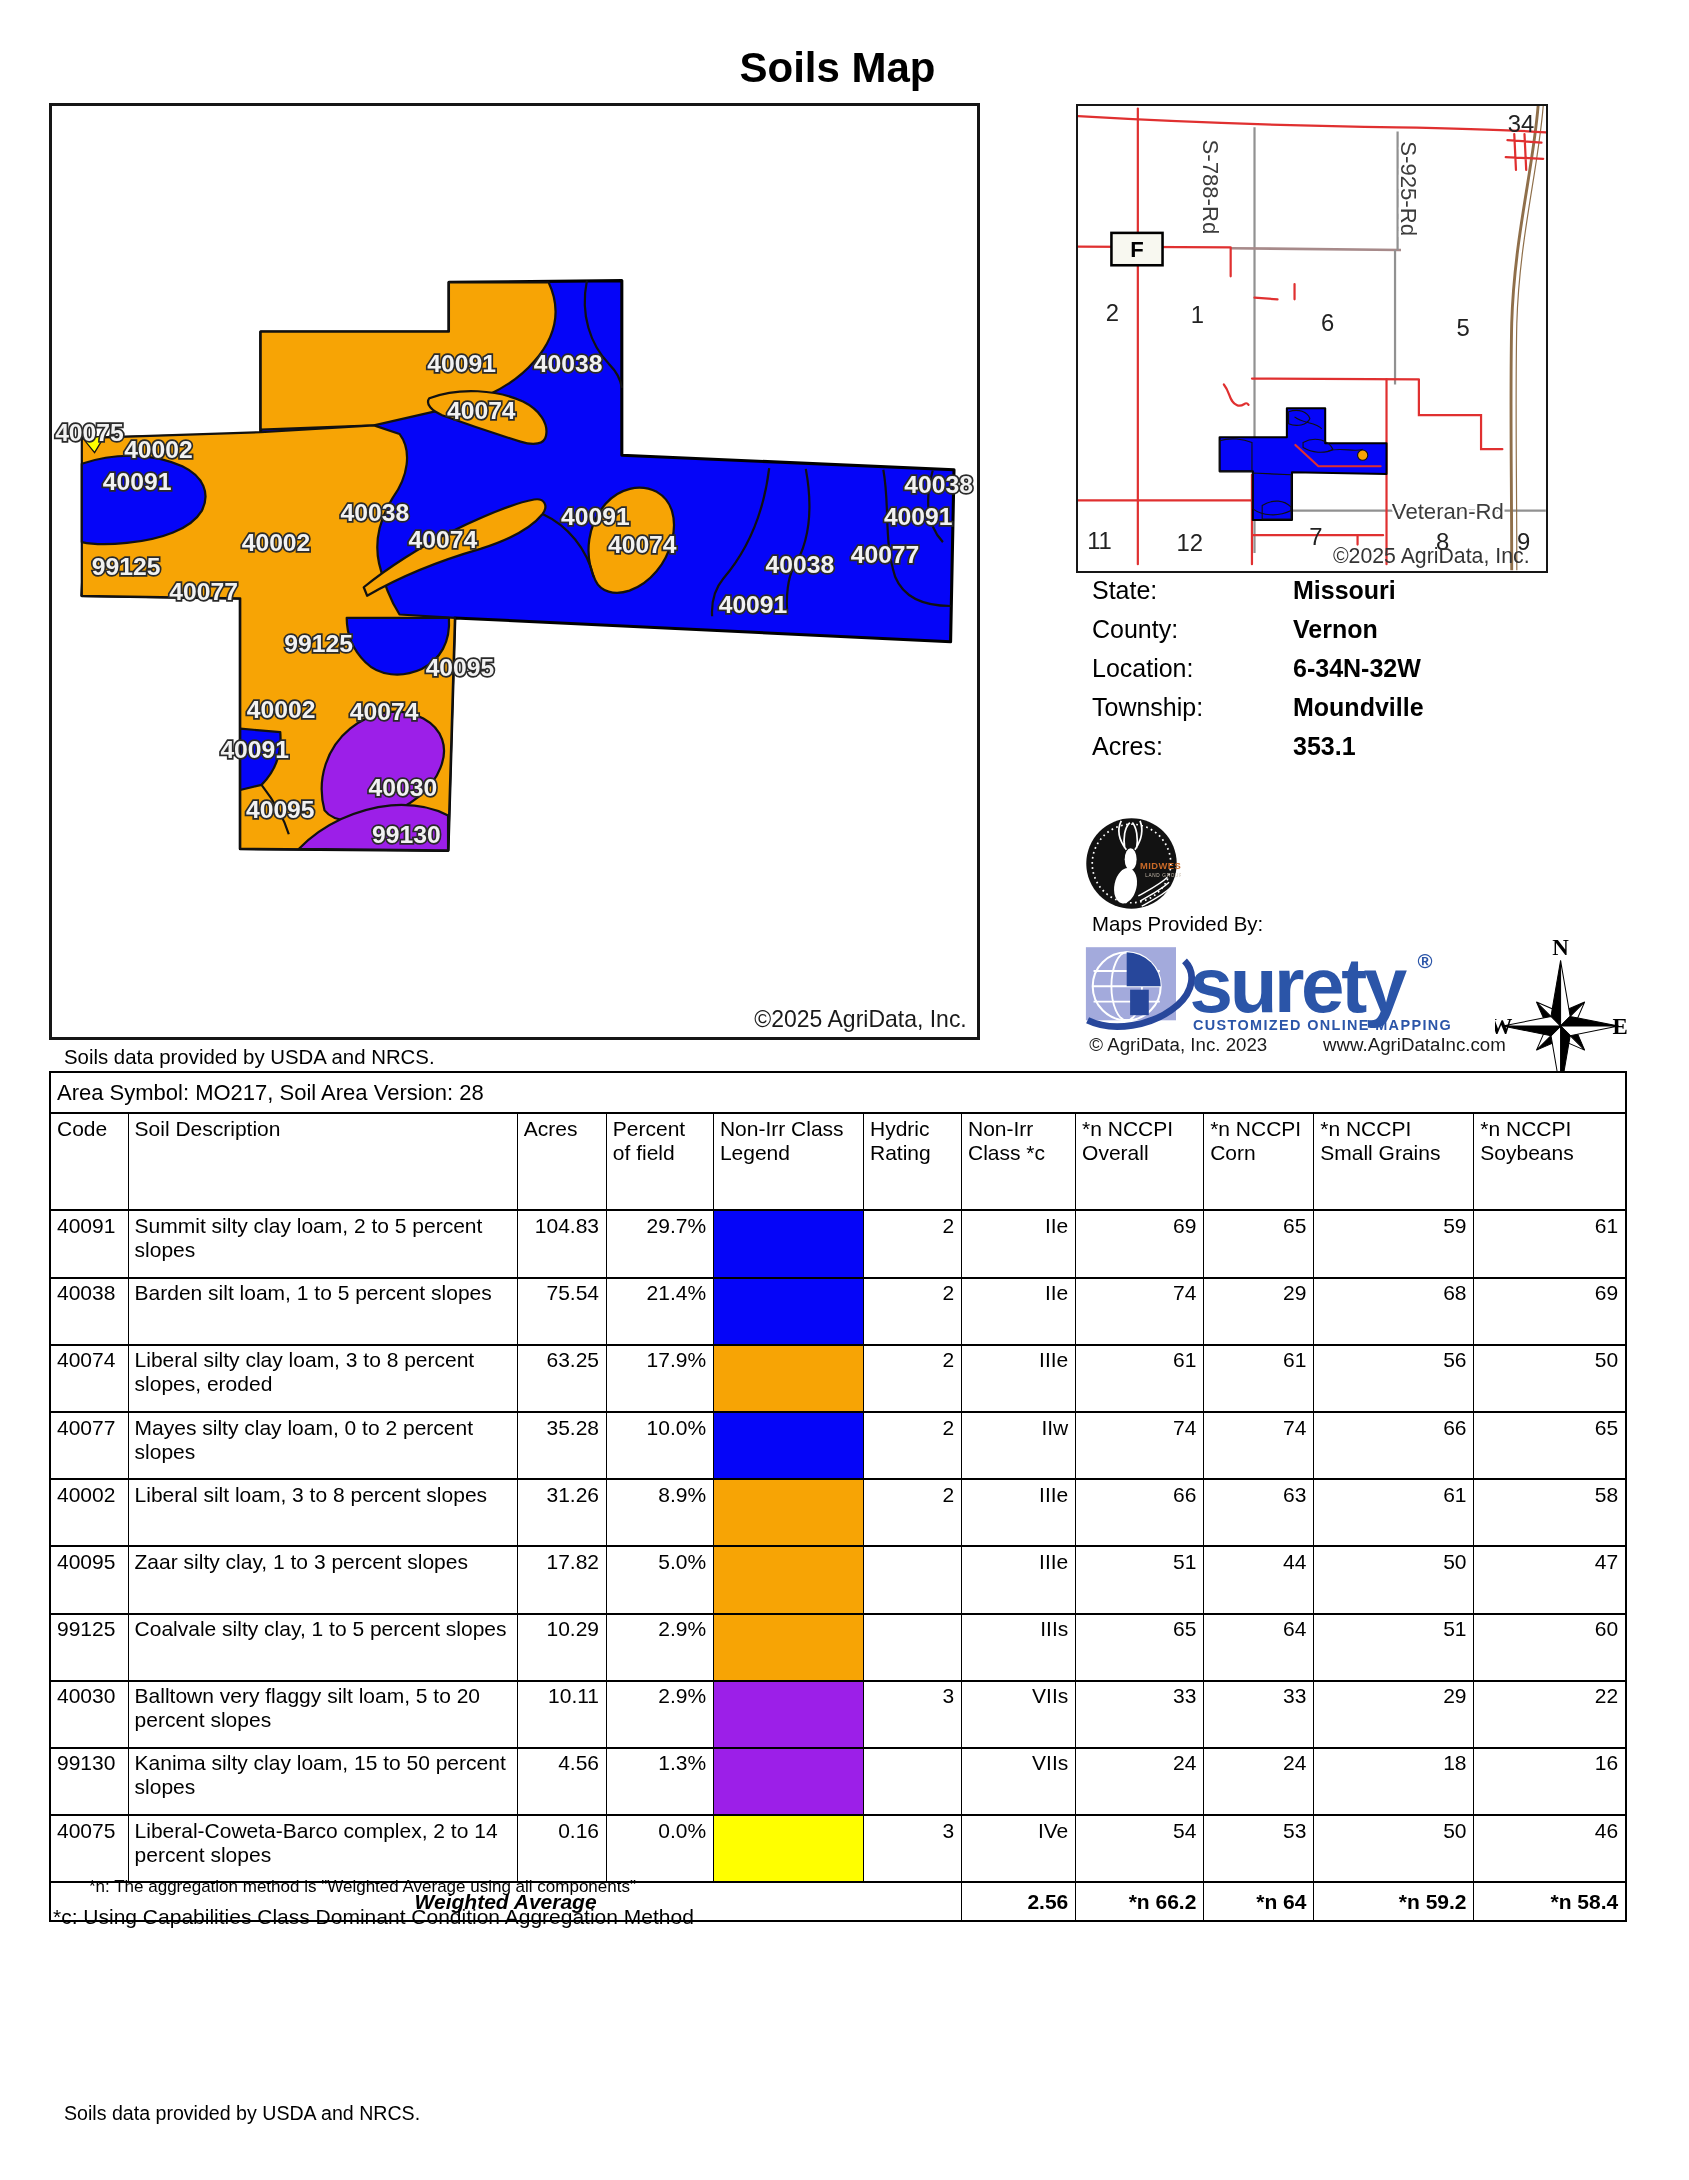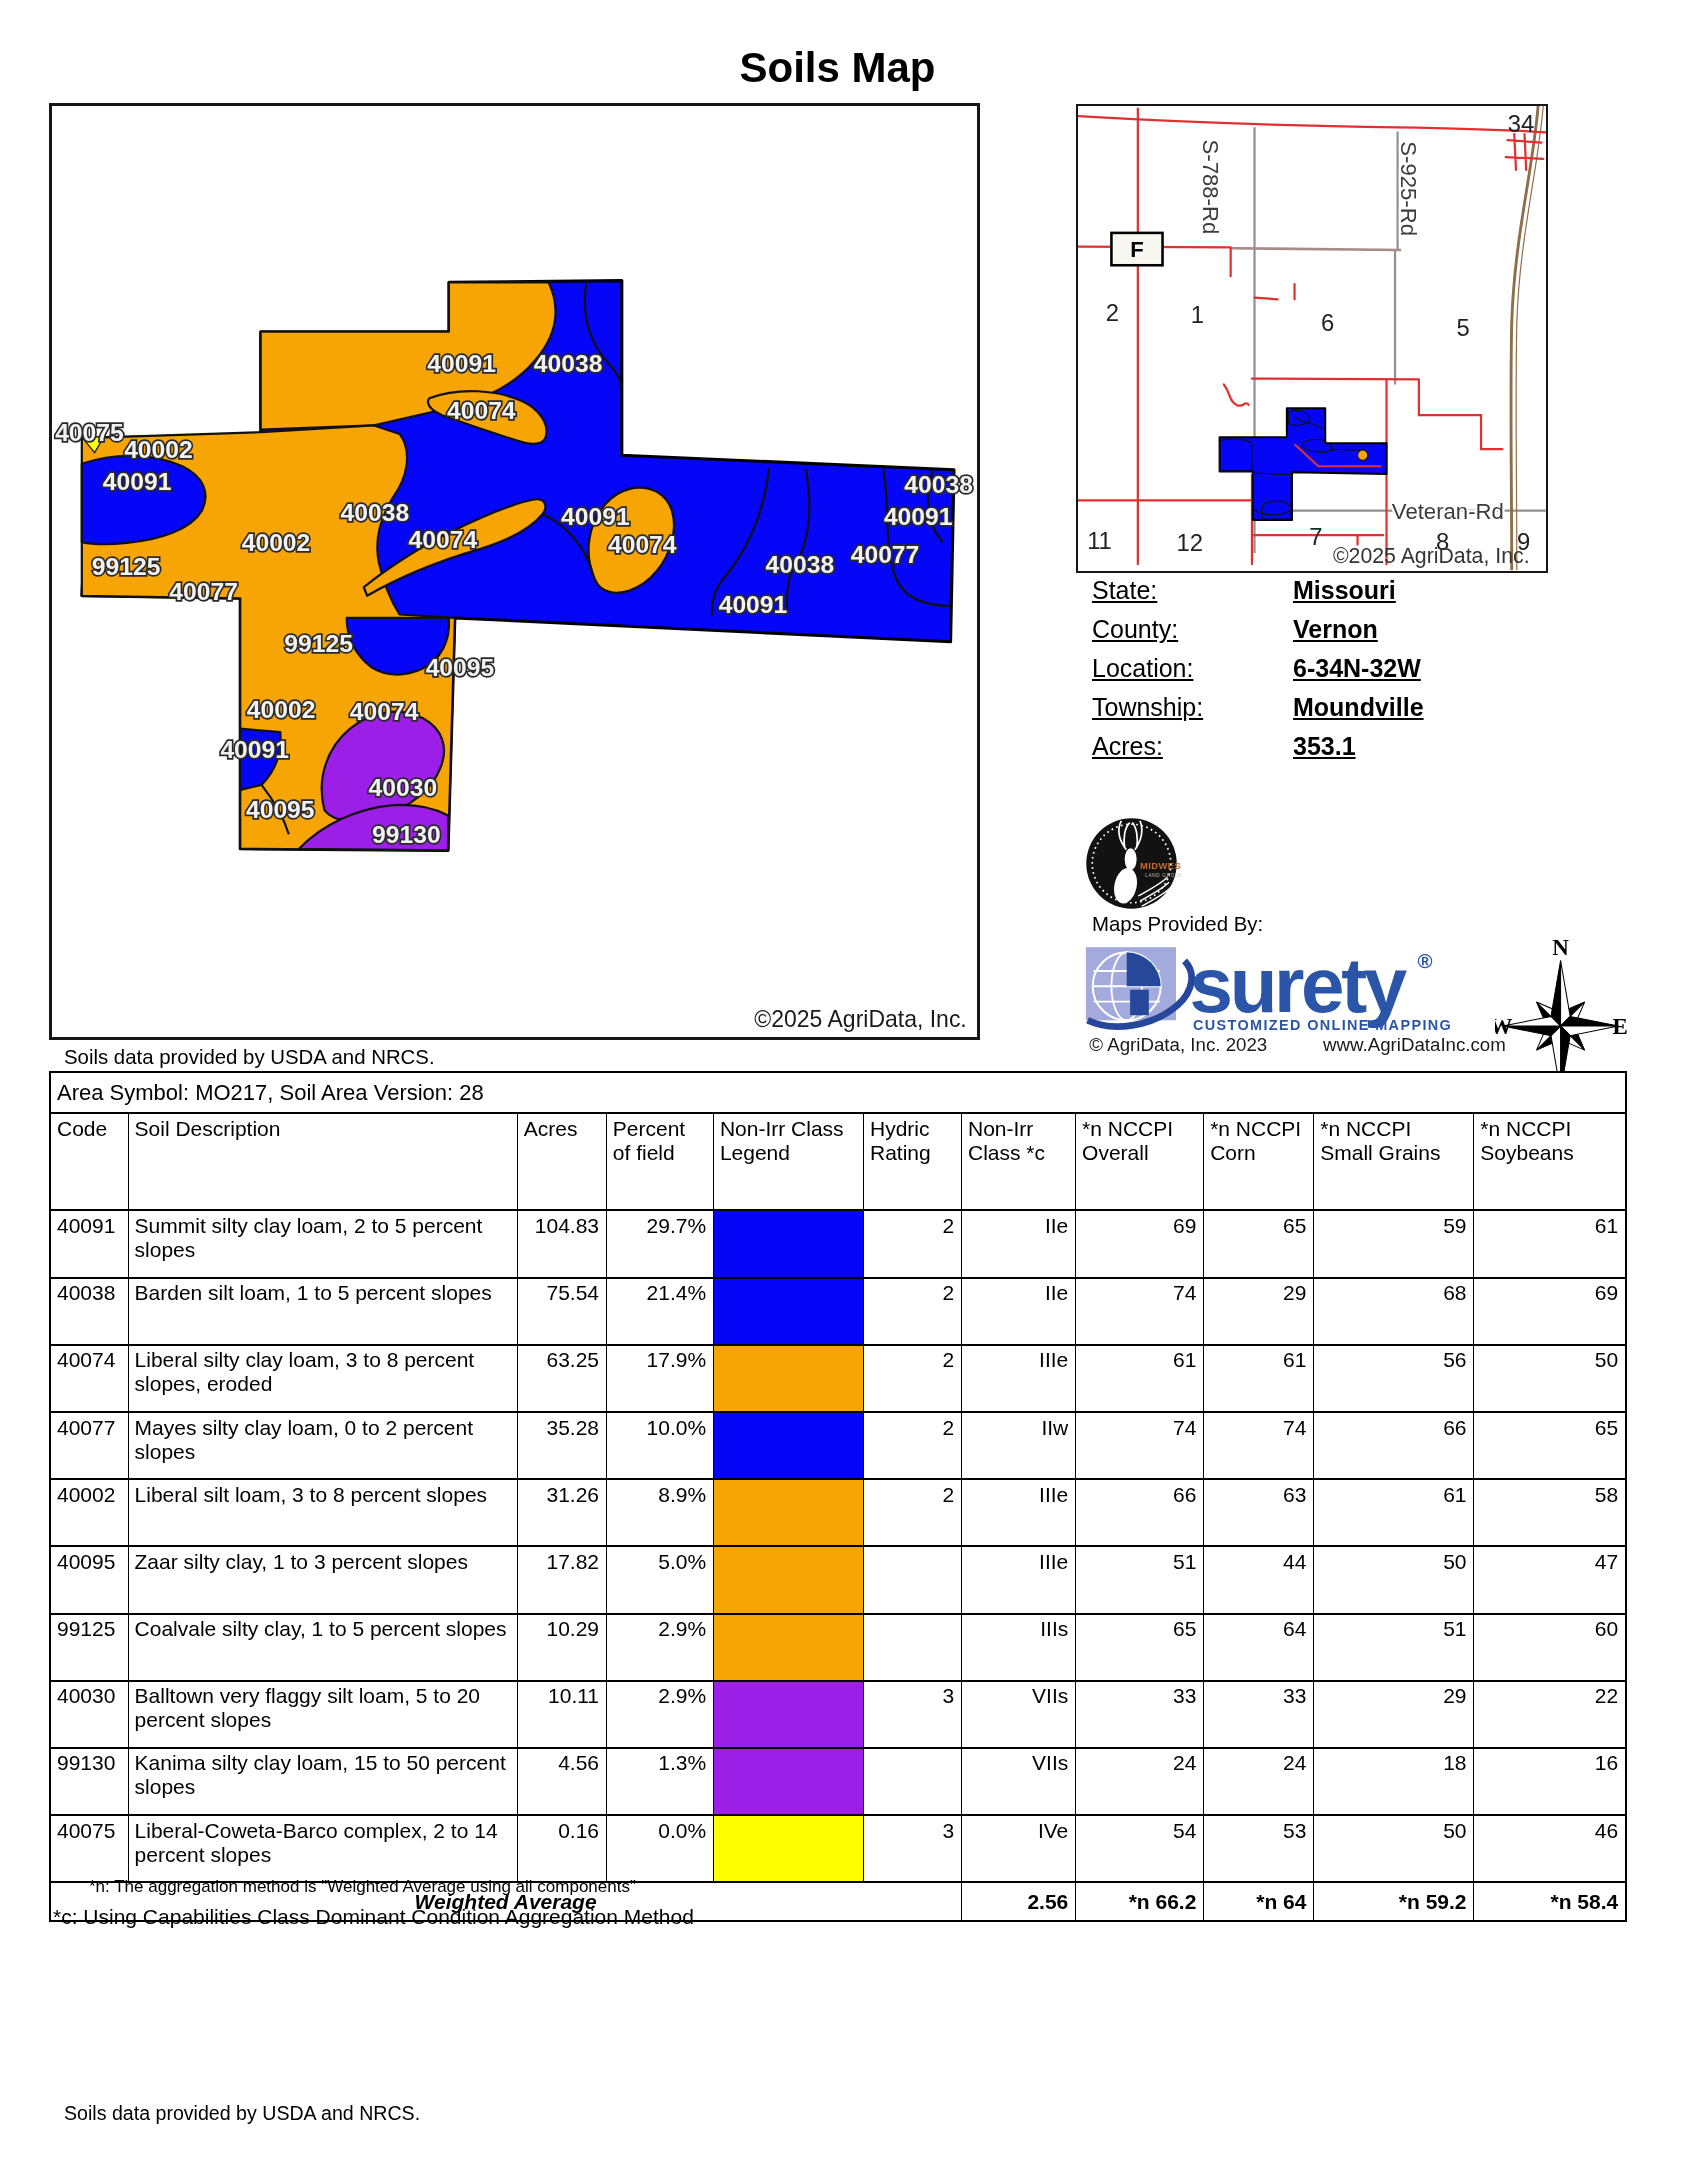--- a/index.html
+++ b/index.html
@@ -27,22 +27,22 @@
   .i-brown{fill:none;stroke:var(--road_brown);stroke-width:3.4;}
   .i-brown2{fill:none;stroke:var(--road_brown);stroke-width:1.4;}
   .i-sec{font-size:28px;fill:#222;text-anchor:middle;}
   .i-road-label{font-size:26px;fill:#3C3C3C;stroke:#fff;stroke-width:5px;paint-order:stroke;text-anchor:middle;}
   .i-copy{font-size:25px;fill:#333;text-anchor:end;}
   .mini{stroke:#000;stroke-width:2.4;stroke-linejoin:round;}
   .mini-thin{fill:none;stroke:#111;stroke-width:1.3;}
   
   #info-block{left:1092px;top:576px;width:392px;}
   .info-row{height:39px;font-size:25px;display:flex;}
-  .info-label{width:201px;text-decoration:underline;}
-  .info-value{font-weight:bold;text-decoration:underline;}
+  .info-label{width:201px;}
+  .info-value{font-weight:bold;}
   
   #maps-provided{left:1092px;top:913px;font-size:20.4px;}
   .surety-word{font-size:92px;font-weight:bold;fill:#2B55A8;letter-spacing:-4px;}
   .surety-reg{font-size:24px;font-weight:bold;fill:#2B55A8;}
   .surety-tag{font-size:17px;font-weight:bold;fill:#2B55A8;letter-spacing:1.6px;}
   .surety-small{font-size:22px;fill:#1a1a1a;}
   .midwest-t1{font-size:11px;fill:#C96A28;font-weight:bold;letter-spacing:0.5px;}
   .midwest-t2{font-size:5.5px;fill:#C9BDAE;letter-spacing:0.8px;}
   .compass-letter{font-family:"Liberation Serif",serif;font-size:27px;font-weight:bold;fill:#000;text-anchor:middle;}
   

